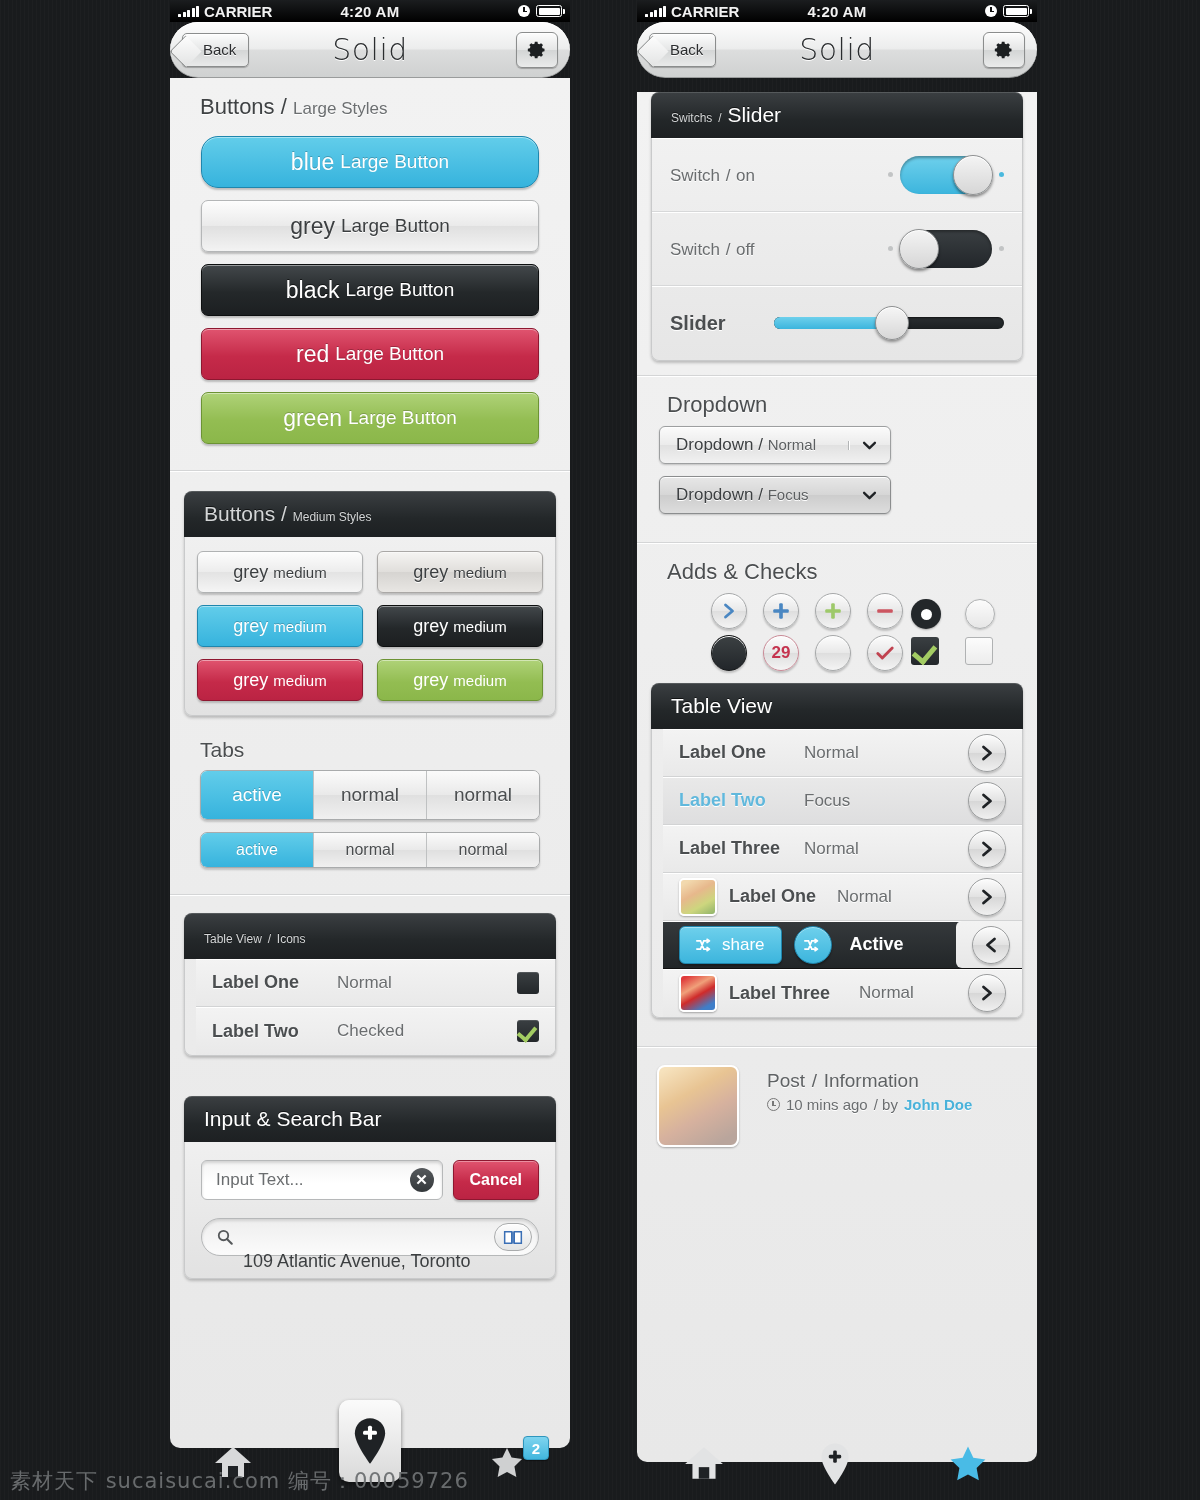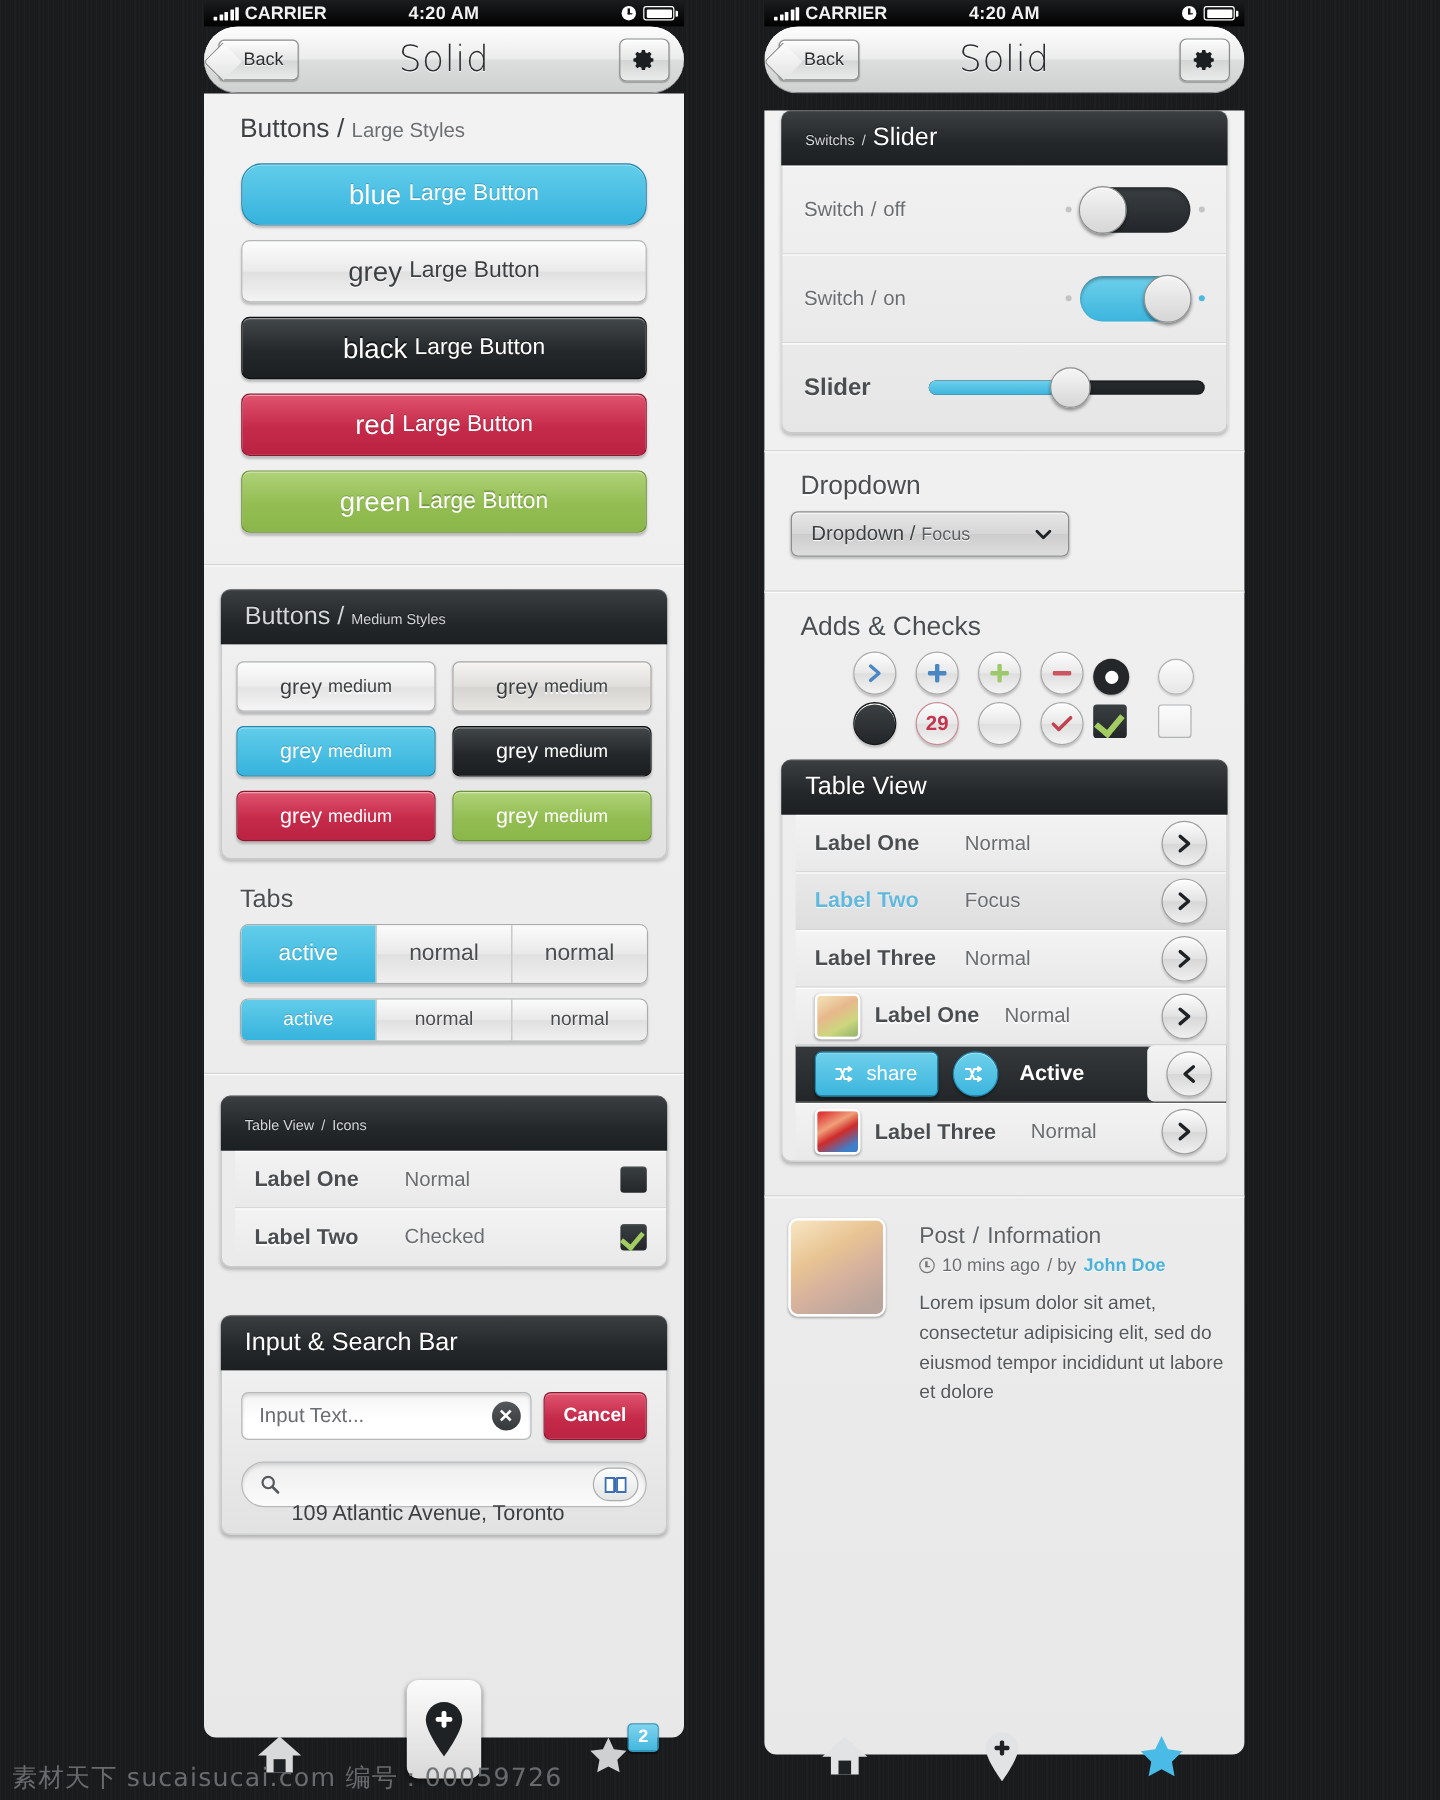--- a/index.html
+++ b/index.html
@@ -556,57 +556,68 @@
       <div class="dark-head">
         <span>Switchs</span>
         <span>/</span>
         <span style="font-size:21px;color:#fff">Slider</span>
       </div>
       <div style="background:linear-gradient(#f1f1f1,#e6e6e6);border:1px solid #c9cacb;border-top:none;border-radius:0 0 8px 8px">
         <div class="sw-row">
           <span class="lbl">
             <span>Switch</span>
             <span>/</span>
+            <span>on</span>
+          </span>
+          <span class="sw-wrap">
+            <span class="dotg"></span>
+            <span class="switch on">
+                <span class="knob"></span>
+              </span>
+            <span class="dotb"></span>
+          </span>
+        </div>
+        <div class="sw-row">
+          <span class="lbl">
+            <span>Switch</span>
+            <span>/</span>
             <span>off</span>
           </span>
           <span class="sw-wrap">
             <span class="dotg"></span>
             <span class="switch off">
                 <span class="knob"></span>
               </span>
             <span class="dotg"></span>
           </span>
         </div>
         <div class="sw-row">
-          <span class="lbl">
-            <span>Switch</span>
-            <span>/</span>
-            <span>on</span>
-          </span>
-          <span class="sw-wrap">
-            <span class="dotg"></span>
-            <span class="switch on">
-                <span class="knob"></span>
-              </span>
-            <span class="dotb"></span>
-          </span>
-        </div>
-        <div class="sw-row">
           <span class="lbl">Slider</span>
           <span class="slider-track">
             <span class="slider-fill"></span>
             <span class="slider-knob"></span>
           </span>
         </div>
       </div>
     </div>
     <div class="divider" style="margin-top:14px"></div>
 
     <div class="plain-head">Dropdown</div>
     <div style="padding-bottom:16px">
+      <div class="dd normal">
+        <span class="ddtxt">
+          <span>Dropdown /</span>
+          <em>Normal</em>
+        </span>
+        <span class="ddarrow">
+          <svg width="15" height="9" viewBox="0 0 16 10">
+              <path d="M2 2l6 6 6-6" fill="none" stroke="#1f2225" stroke-width="2.6" stroke-linecap="round" stroke-linejoin="round"></path>
+            </svg>
+        </span>
+      </div>
       <div class="dd focus">
         <span class="ddtxt">
           <span>Dropdown /</span>
           <em>Focus</em>
         </span>
         <span class="ddarrow">
           <svg width="15" height="9" viewBox="0 0 16 10">
               <path d="M2 2l6 6 6-6" fill="none" stroke="#1f2225" stroke-width="2.6" stroke-linecap="round" stroke-linejoin="round"></path>
             </svg>
         </span>
@@ -758,21 +769,20 @@
           <span>Post</span>
           <span>/</span>
           <span>Information</span>
         </h3>
         <div class="meta">
           <span class="mini-clock"></span>
           <span>10 mins ago</span>
           <span>/ by</span>
           <b>John Doe</b>
         </div>
-        <div class="body" style="width:255px">Lorem ipsum dolor sit amet, consectetur adipisicing elit, sed do eiusmod tempor incididunt ut labore et dolore</div>
       </div>
     </div>
     <div style="height:60px"></div>
   </div>
 </div>
 
 <div style="position:absolute;left:637px;top:1432px;width:400px;height:68px;display:flex;align-items:center;justify-content:space-around">
   <div class="tb-icon">
     <svg width="42" height="38" viewBox="0 0 40 36">
       <path d="M20 2 L38 18 h-7 v14 H9 V18 H2 Z" fill="#e2e3e4"></path>

